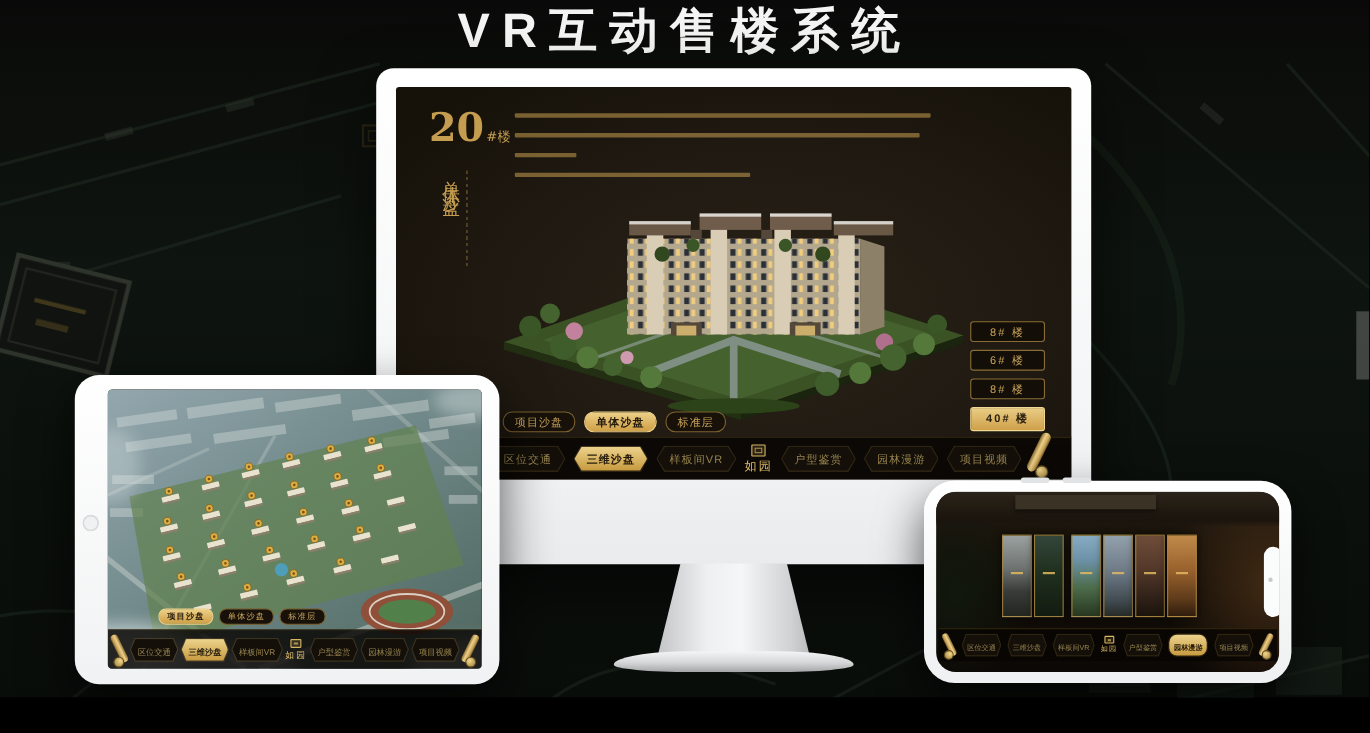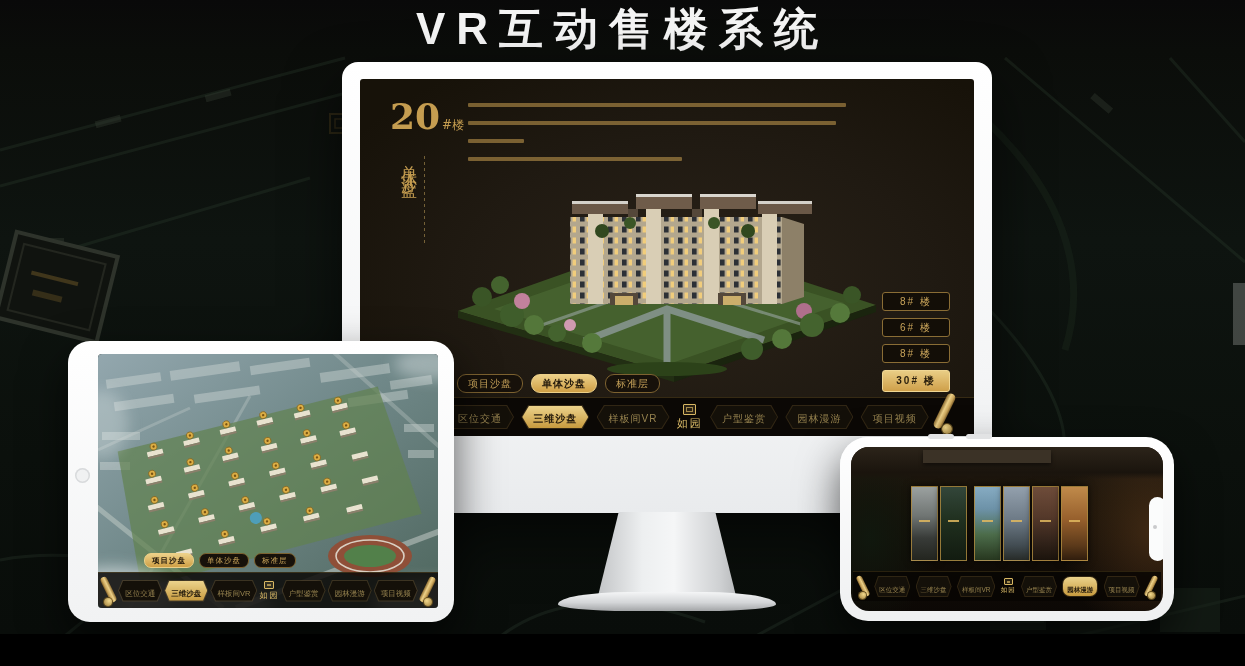--- a/index.html
+++ b/index.html
@@ -271,21 +271,21 @@
         <div class="bbtn">
             <span>8# 楼</span>
           </div>
         <div class="bbtn">
             <span>6# 楼</span>
           </div>
         <div class="bbtn">
             <span>8# 楼</span>
           </div>
         <div class="bbtn active">
-            <span>30# 楼</span>
+            <span>40# 楼</span>
           </div>
       </div>
 
       <div class="m-tabs">
         <div class="pill">项目沙盘</div>
         <div class="pill active">单体沙盘</div>
         <div class="pill">标准层</div>
       </div>
 
       <div class="m-bar menubar">

